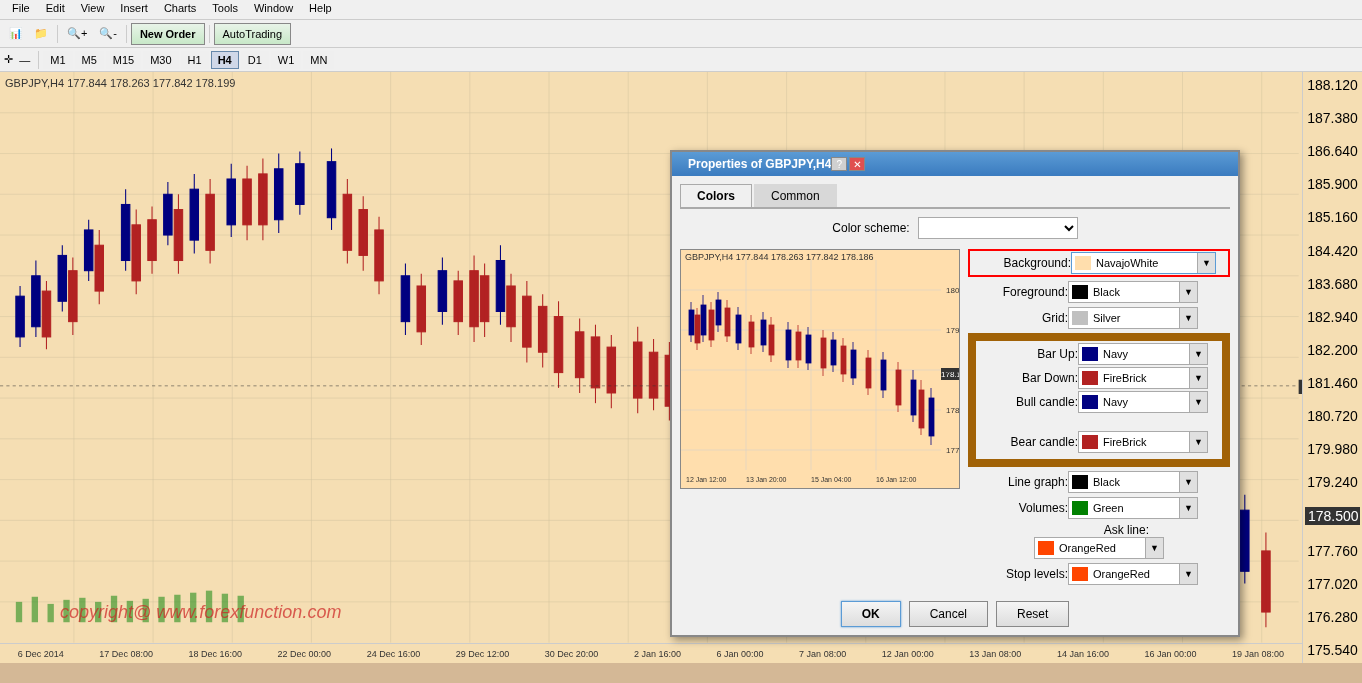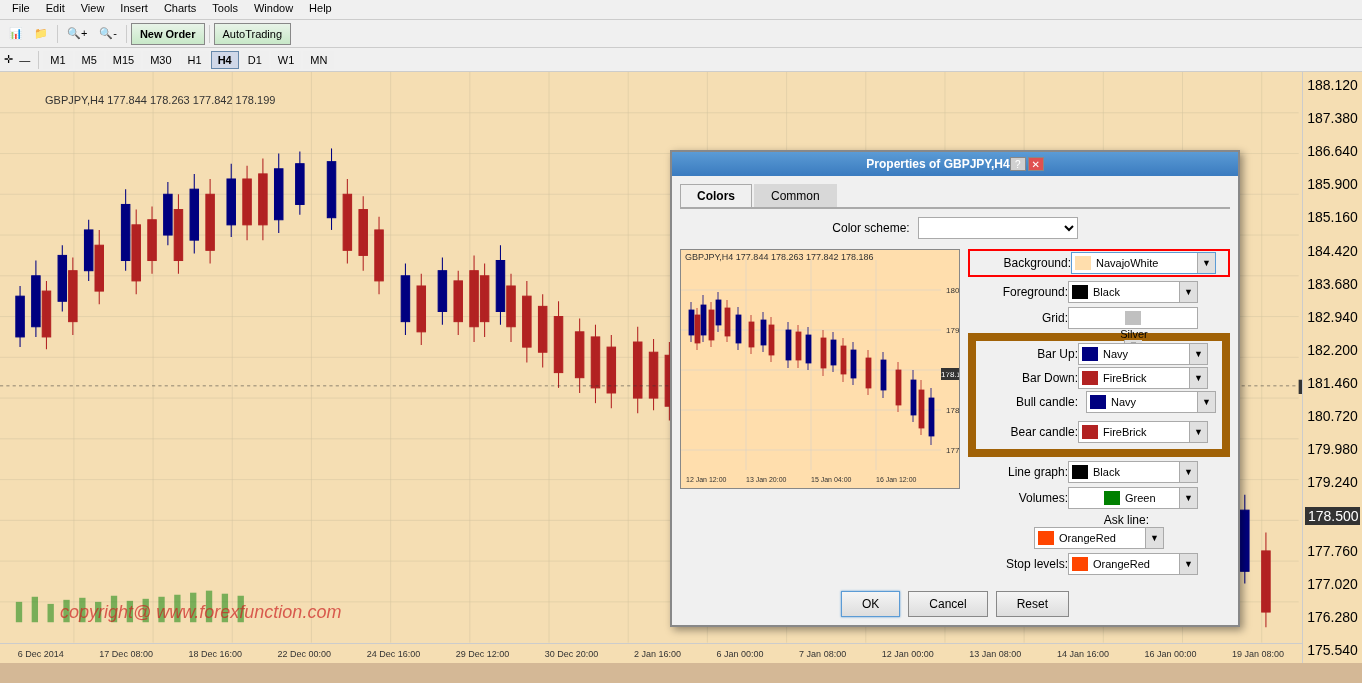--- a/index.html
+++ b/index.html
@@ -30,25 +30,25 @@
     .price-label.highlight { background: #333; color: white; padding: 1px 3px; }
 
     
     .time-axis { position: absolute; bottom: 0; left: 0; right: 60px; height: 20px; background: #f5deb3; border-top: 1px solid #ccc; display: flex; align-items: center; justify-content: space-around; }
     .time-label { font-size: 9px; color: #333; }
 
     
     .copyright { position: absolute; bottom: 40px; left: 60px; font-style: italic; color: #cc2222; font-size: 18px; opacity: 0.7; }
 
     
-    .chart-info { position: absolute; top: 22px; left: 5px; font-size: 11px; color: #333; margin-left: 40px; }
+    .chart-info { position: absolute; top: 5px; left: 5px; font-size: 11px; color: #333; }
 
     
     .dialog { position: absolute; top: 78px; left: 670px; width: 570px; background: #f0f0f0; border: 2px solid #888; box-shadow: 3px 3px 8px rgba(0,0,0,0.4); }
-    .dialog-titlebar { background: linear-gradient(to bottom, #5b9bd5, #3a7bbf); color: white; padding: 4px 16px; display: flex; justify-content: center; align-items: center; height: 24px; }
+    .dialog-titlebar { background: linear-gradient(to bottom, #5b9bd5, #3a7bbf); color: white; padding: 4px 16px; display: flex; justify-content: flex-start; align-items: center; height: 24px; }
     .dialog-title { font-size: 12px; font-weight: bold; }
     .dialog-controls { display: flex; gap: 2px; }
     .dialog-ctrl-btn { width: 16px; height: 14px; background: #d0d0d0; border: 1px solid #888; cursor: pointer; display: flex; align-items: center; justify-content: center; font-size: 10px; }
     .dialog-close-btn { background: #e05050; color: white; }
 
     .dialog-body { padding: 8px; }
 
     
     .tab-row { display: flex; border-bottom: 2px solid #aaa; margin-bottom: 8px; }
     .tab { padding: 4px 16px; cursor: pointer; border: 1px solid transparent; border-bottom: none; font-size: 12px; background: #d8d8d8; margin-right: 2px; }
@@ -72,21 +72,21 @@
     .setting-label { text-align: right; width: 100px; font-size: 12px; flex-shrink: 0; }
     .setting-control { display: flex; align-items: center; flex: 1; }
     .color-select { display: flex; align-items: center; border: 1px solid #aaa; background: white; height: 22px; min-width: 130px; cursor: pointer; position: relative; }
     .color-swatch { width: 16px; height: 14px; margin: 3px; flex-shrink: 0; }
     .color-name { font-size: 11px; flex: 1; padding-left: 2px; }
     .color-dropdown-arrow { width: 18px; height: 100%; display: flex; align-items: center; justify-content: center; background: #e0e0e0; border-left: 1px solid #aaa; font-size: 9px; }
 
     
     .dialog-buttons { display: flex; justify-content: center; gap: 8px; margin-top: 12px; }
     .dialog-btn { padding: 4px 20px; border: 1px solid #888; background: linear-gradient(to bottom, #f5f5f5, #ddd); cursor: pointer; font-size: 12px; height: 26px; }
-    .dialog-btn.default { border-color: #5b9bd5; box-shadow: 0 0 2px #5b9bd5; }
+    .dialog-btn.default { border-color: #5b9bd5; box-shadow: 0 0 2px #5b9bd5; font-weight: bold; }
 
     
     .chart-svg { width: 100%; height: 100%; }
   </style>
 </head>
 <body>
 
 <div class="menu-bar">
   <span class="menu-item">File</span>
   <span class="menu-item">Edit</span>
@@ -502,21 +502,21 @@
                 <div class="color-swatch" style="background: #000000;"></div>
                 <span class="color-name">Black</span>
                 <div class="color-dropdown-arrow">▼</div>
               </div>
             </div>
           </div>
 
           <div class="setting-row">
             <span class="setting-label">Grid:</span>
             <div class="setting-control">
-              <div class="color-select" style="min-width: 130px; flex-direction: column;">
+              <div class="color-select" style="min-width: 130px;">
                 <div class="color-swatch" style="background: #C0C0C0;"></div>
                 <span class="color-name">Silver</span>
                 <div class="color-dropdown-arrow">▼</div>
               </div>
             </div>
           </div>
 
           <div style="border: 8px solid #a16207; padding: 2px; margin-bottom: 4px;">
 
             <div class="setting-row" style="margin-bottom: 2px;">
@@ -534,21 +534,21 @@
               <span class="setting-label">Bar Down:</span>
               <div class="setting-control">
                 <div class="color-select" style="min-width: 130px;">
                   <div class="color-swatch" style="background: #B22222;"></div>
                   <span class="color-name">FireBrick</span>
                   <div class="color-dropdown-arrow">▼</div>
                 </div>
               </div>
             </div>
 
-            <div class="setting-row" style="margin-bottom: 8px; gap: 8px;">
+            <div class="setting-row" style="margin-bottom: 18px;">
               <span class="setting-label">Bull candle:</span>
               <div class="setting-control">
                 <div class="color-select" style="min-width: 130px;">
                   <div class="color-swatch" style="background: #000080;"></div>
                   <span class="color-name">Navy</span>
                   <div class="color-dropdown-arrow">▼</div>
                 </div>
               </div>
             </div>
 
@@ -571,21 +571,21 @@
                 <div class="color-swatch" style="background: #000000;"></div>
                 <span class="color-name">Black</span>
                 <div class="color-dropdown-arrow">▼</div>
               </div>
             </div>
           </div>
 
           <div class="setting-row" style="margin-bottom: 4px;">
             <span class="setting-label">Volumes:</span>
             <div class="setting-control">
-              <div class="color-select" style="min-width: 130px; padding-left: 32px;">
+              <div class="color-select" style="min-width: 130px;">
                 <div class="color-swatch" style="background: #008000;"></div>
                 <span class="color-name">Green</span>
                 <div class="color-dropdown-arrow">▼</div>
               </div>
             </div>
           </div>
 
           <div class="setting-row" style="margin-bottom: 4px; flex-direction: column;">
             <span class="setting-label">Ask line:</span>
             <div class="setting-control">

